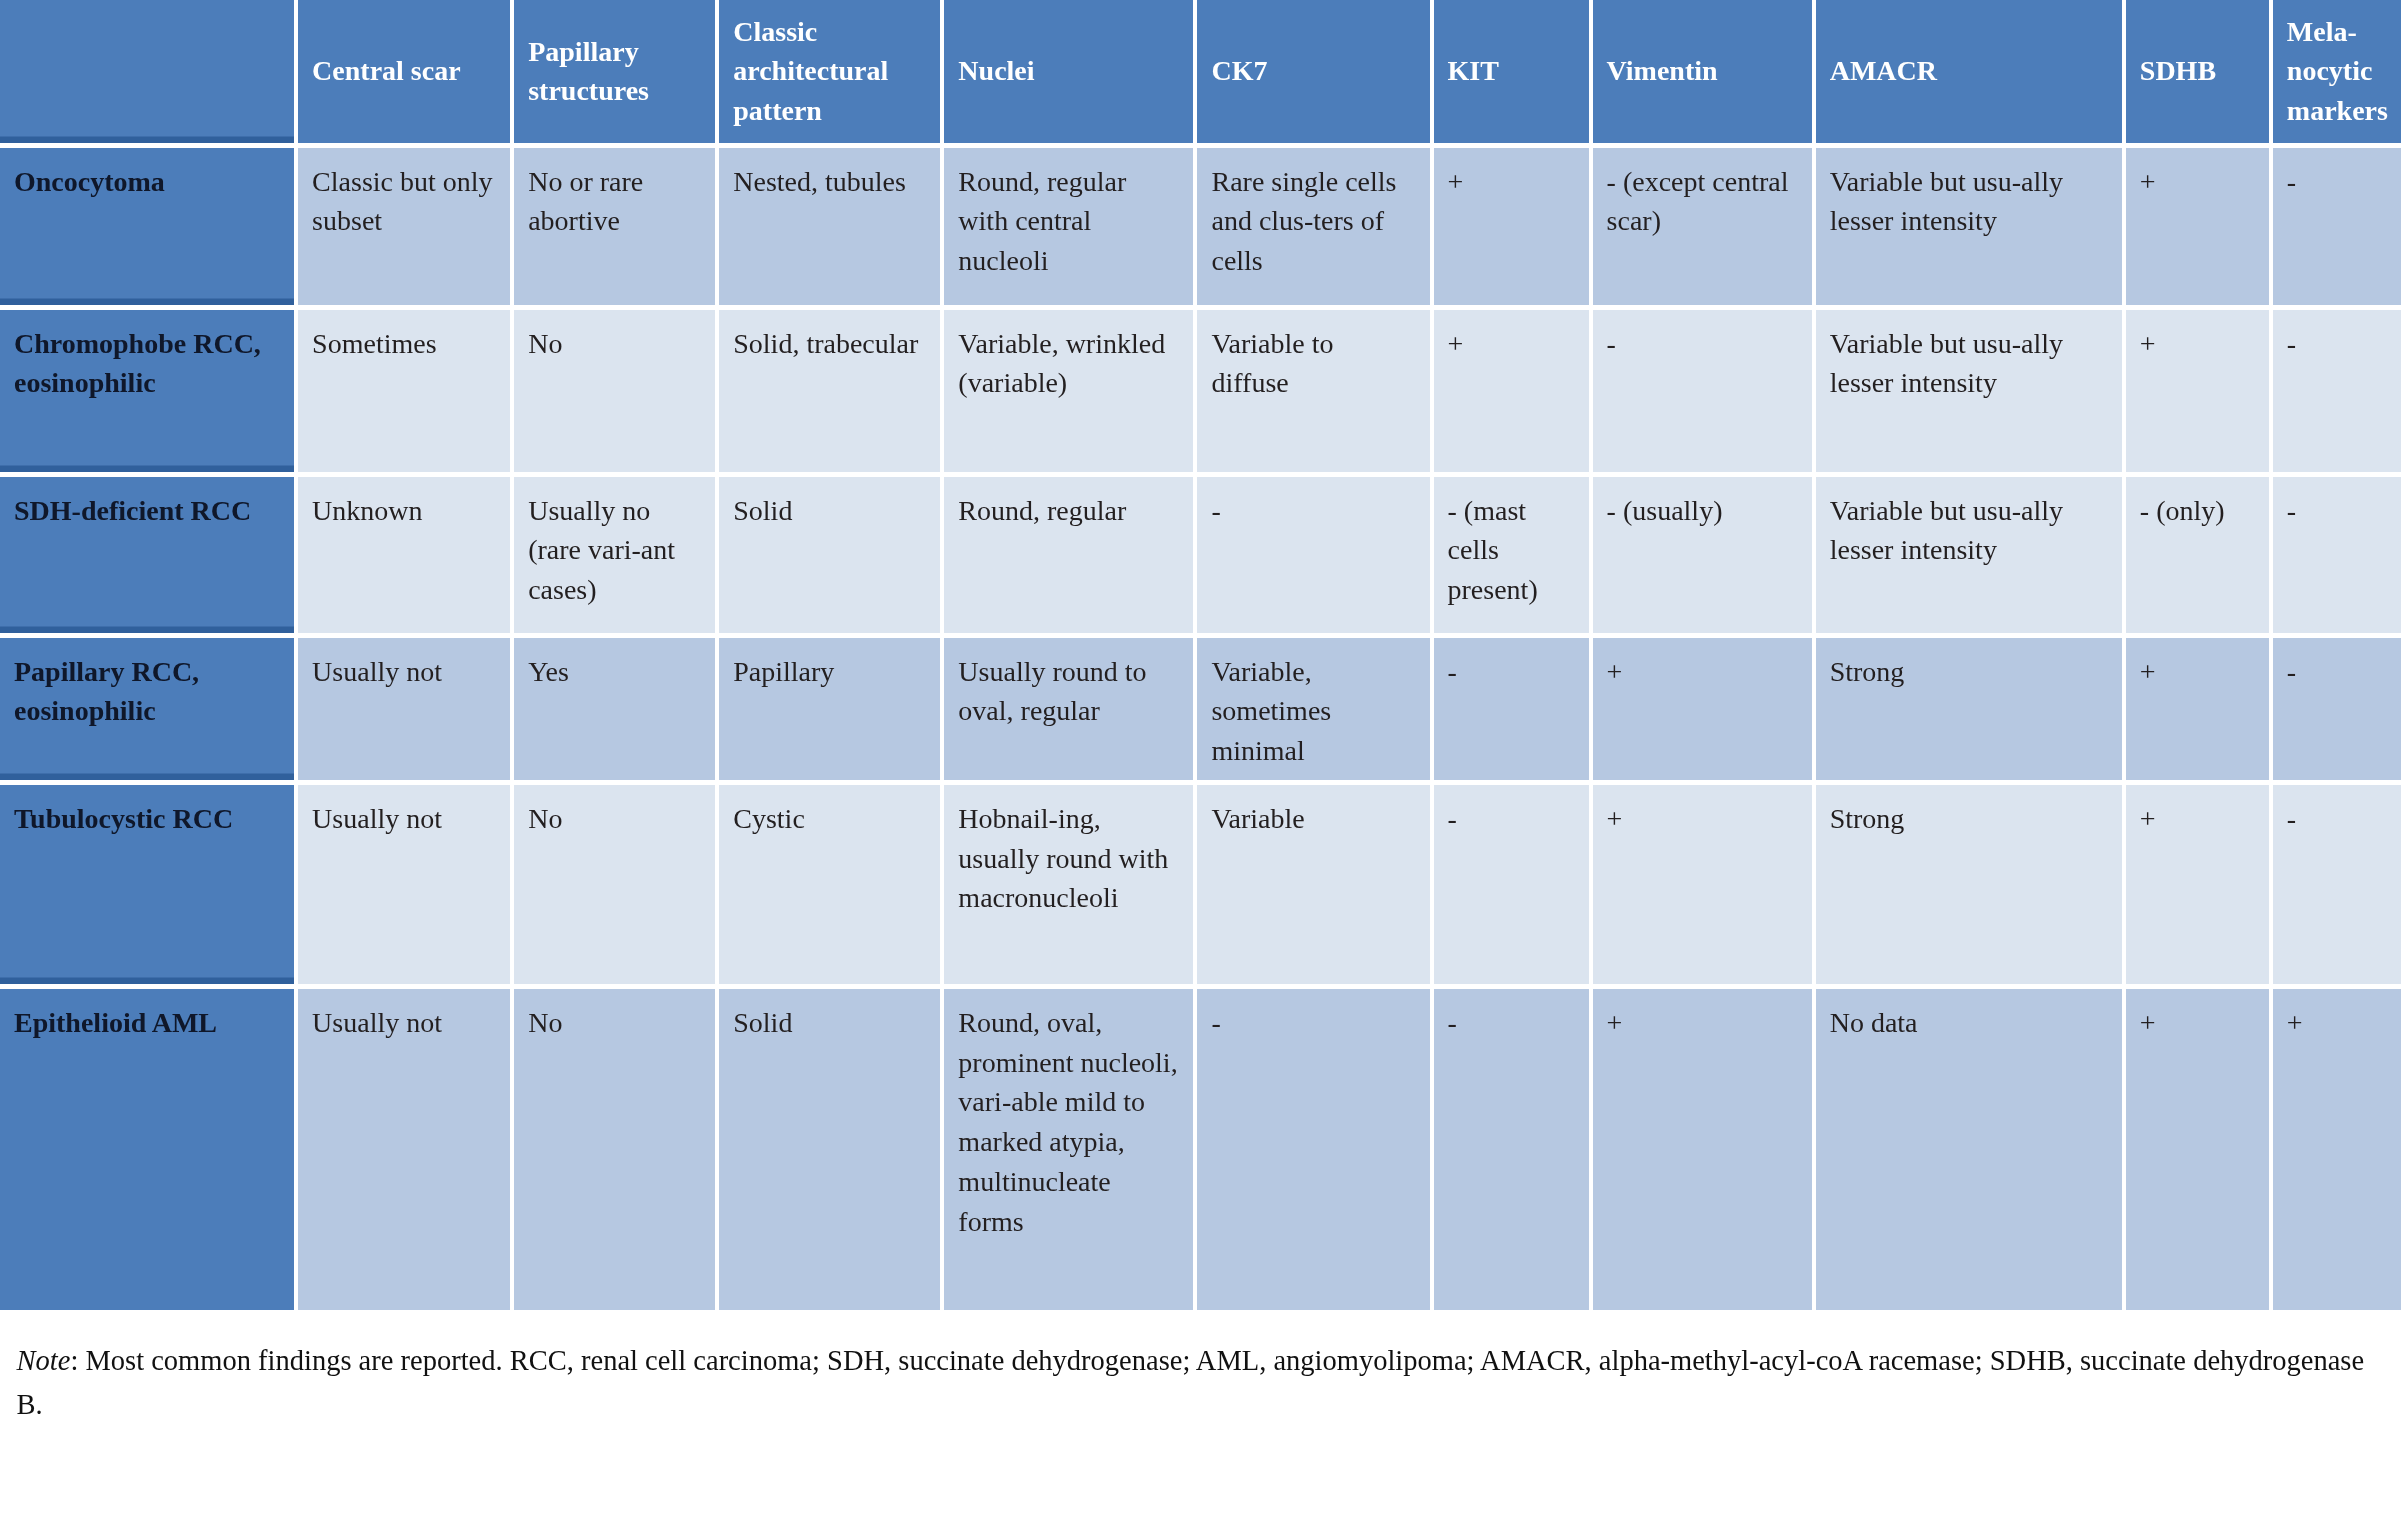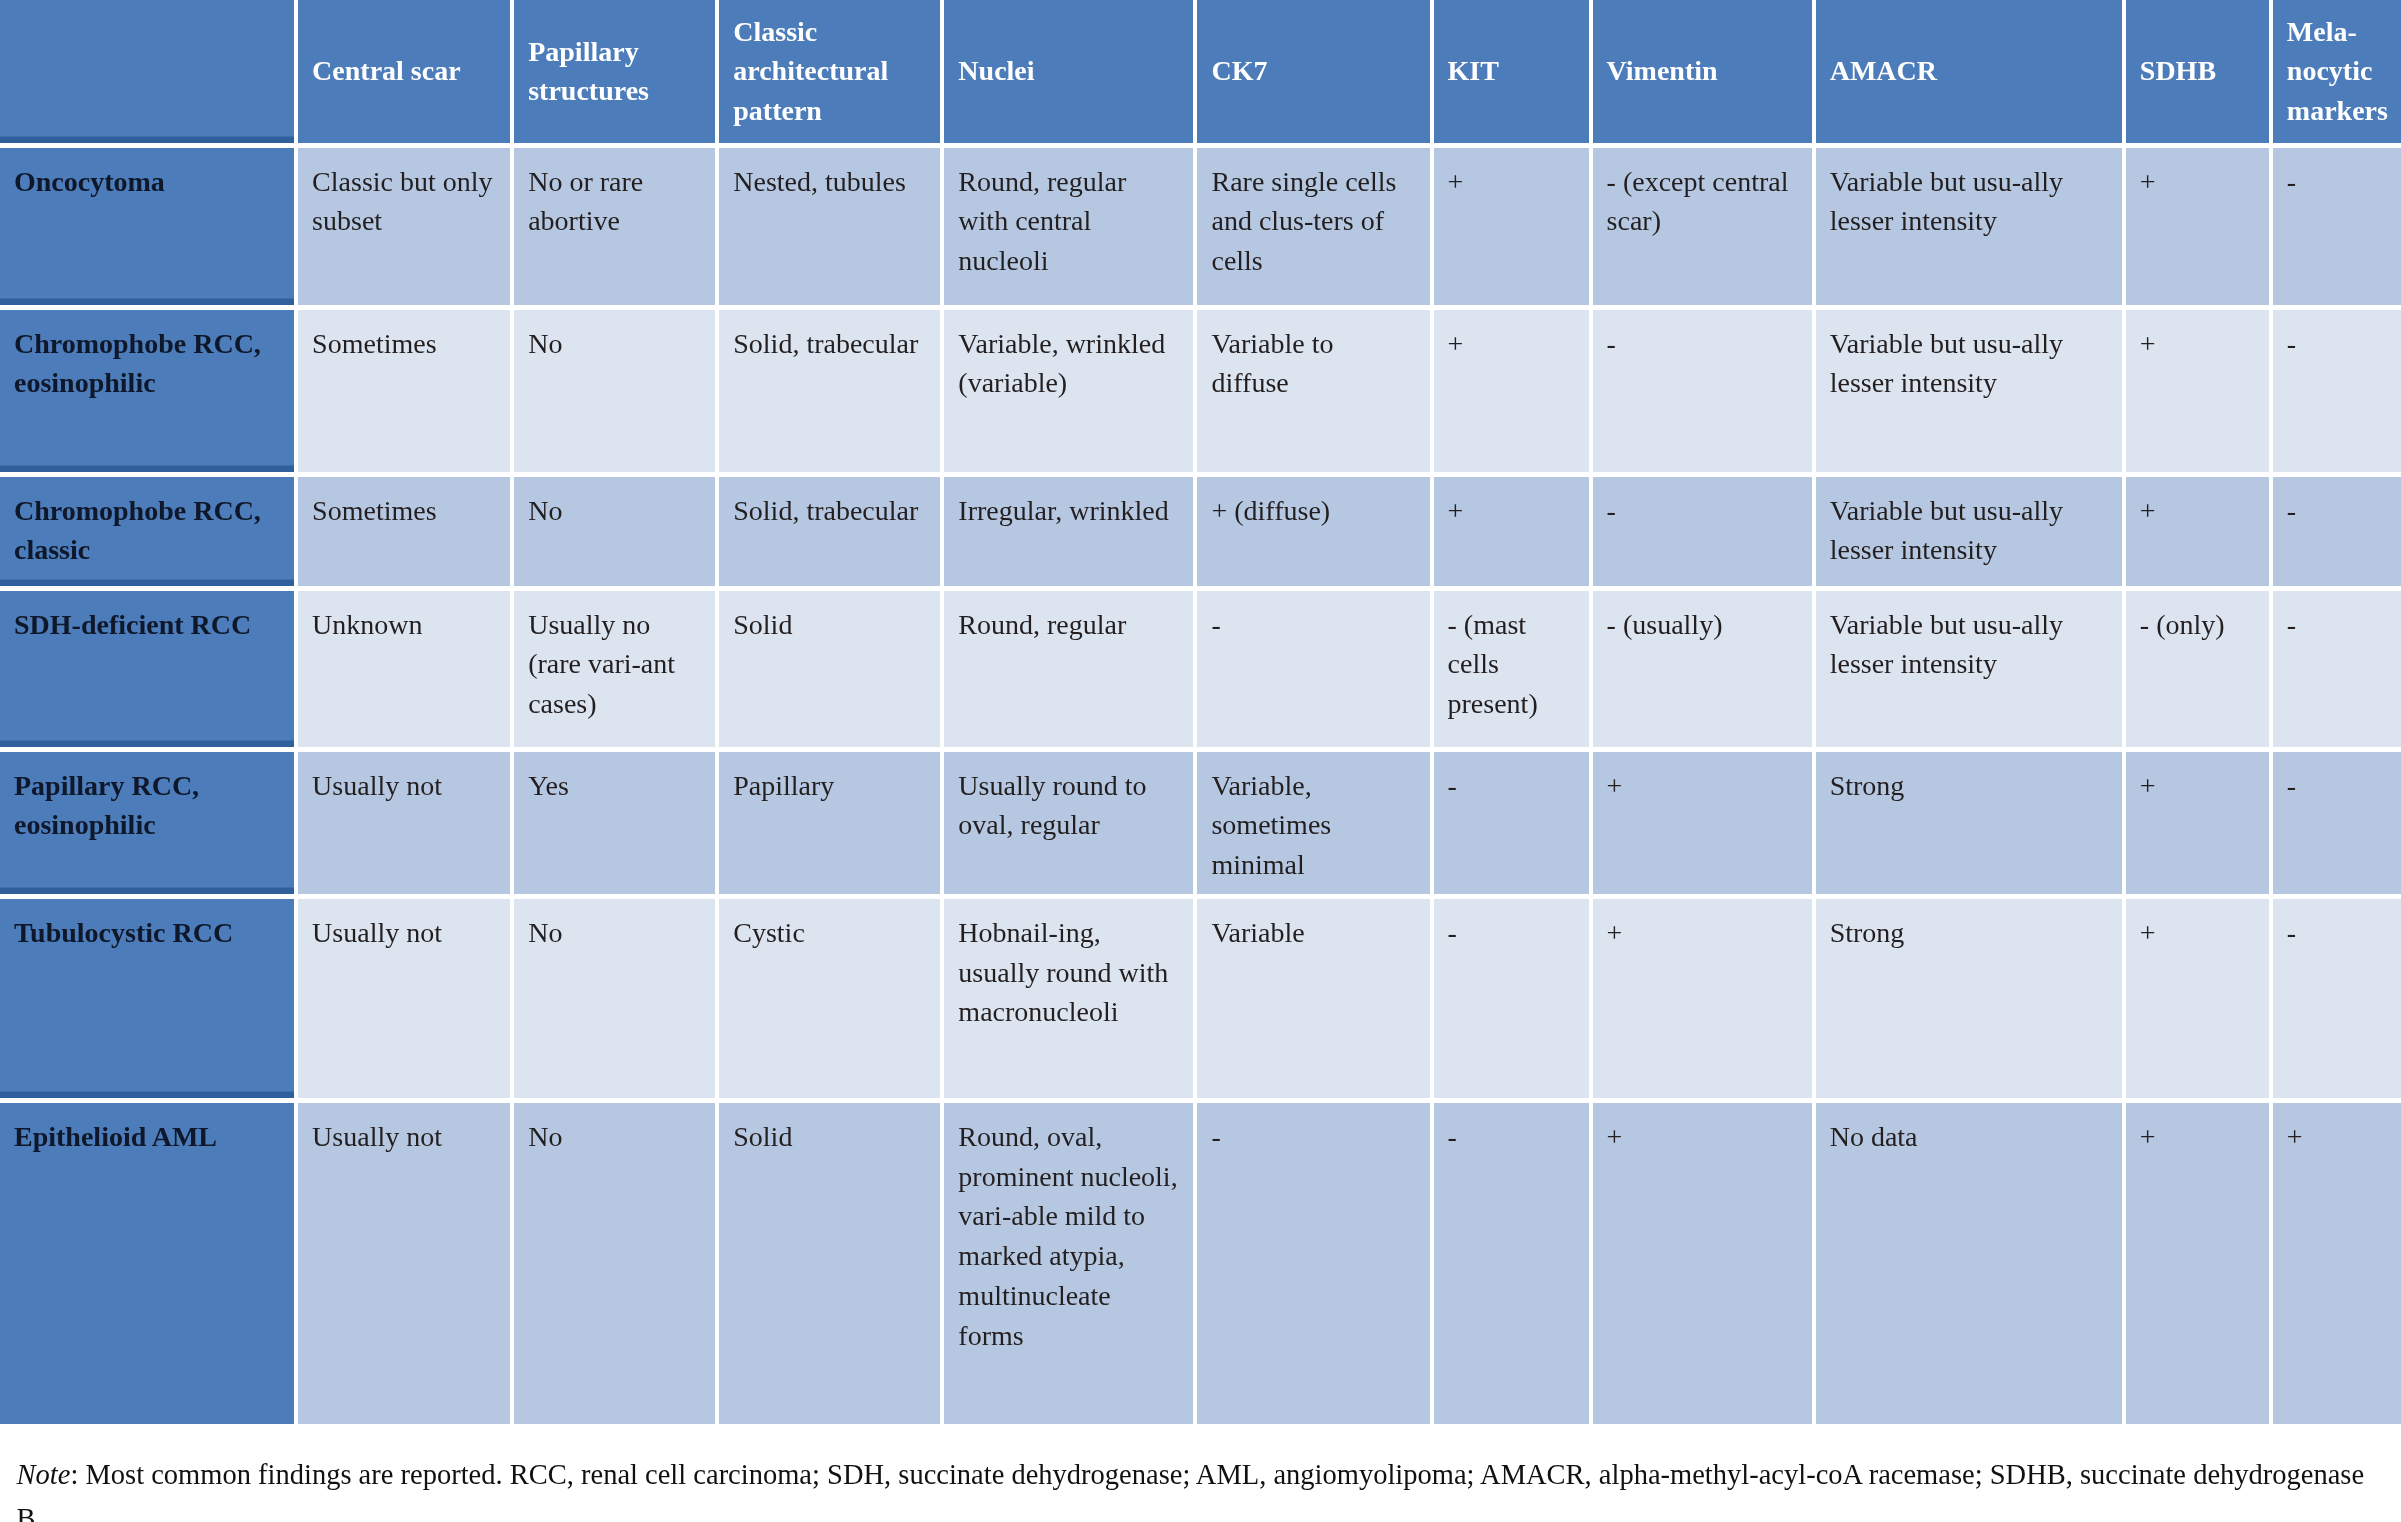--- a/index.html
+++ b/index.html
@@ -116,33 +116,20 @@
         <td>No</td>
         <td>Solid, trabecular</td>
         <td>Variable, wrinkled (variable)</td>
         <td>Variable to diffuse</td>
         <td>+</td>
         <td>-</td>
         <td>Variable but usu-ally lesser intensity</td>
         <td>+</td>
         <td>-</td>
       </tr>
-      <tr class="band-a h3">
-        <th class="rowlabel divider">Chromophobe RCC, classic</th>
-        <td>Sometimes</td>
-        <td>No</td>
-        <td>Solid, trabecular</td>
-        <td>Irregular, wrinkled</td>
-        <td>+ (diffuse)</td>
-        <td>+</td>
-        <td>-</td>
-        <td>Variable but usu-ally lesser intensity</td>
-        <td>+</td>
-        <td>-</td>
-      </tr>
       <tr class="band-b h4">
         <th class="rowlabel divider">SDH-deficient RCC</th>
         <td>Unknown</td>
         <td>Usually no (rare vari-ant cases)</td>
         <td>Solid</td>
         <td>Round, regular</td>
         <td>-</td>
         <td>- (mast cells present)</td>
         <td>- (usually)</td>
         <td>Variable but usu-ally lesser intensity</td>

